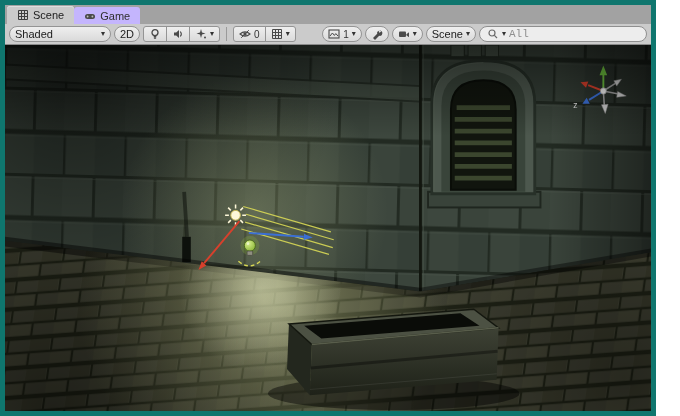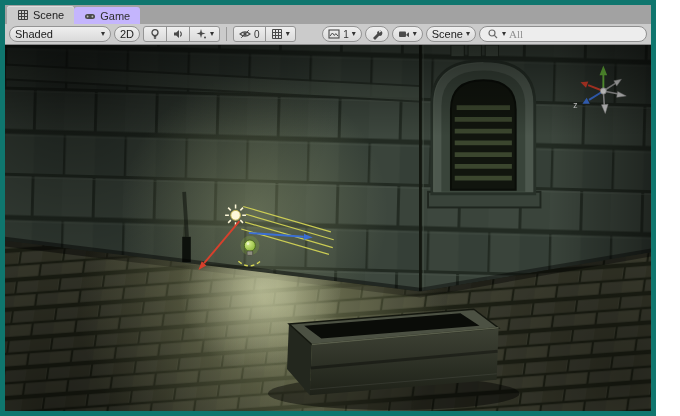--- a/index.html
+++ b/index.html
@@ -20,21 +20,21 @@
   .tb-btn .num{font-size:10px;color:#333}
   .dd-shaded{width:102px;justify-content:space-between}
   .caret{font-size:8px;color:#333;line-height:1}
   .btn-group{display:inline-flex}
   .btn-group .tb-btn{border-radius:0;margin-left:-1px}
   .btn-group .tb-btn:first-child{border-radius:3px 0 0 3px;margin-left:0}
   .btn-group .tb-btn:last-child{border-radius:0 3px 3px 0}
   .sep{width:1px;height:14px;background:#9a9a9a;margin:0 3px}
   .right-cluster{margin-left:auto;display:flex;align-items:center;gap:3px}
   .search{display:flex;align-items:center;gap:3px;height:16px;width:168px;border:1px solid #8f8f8f;border-radius:9px;background:#ededed;padding:0 7px}
-  .search input{flex:1;min-width:0;border:none;outline:none;background:transparent;font-family:Liberation Serif, serif;font-size:11px;color:#222}
+  .search input{flex:1;min-width:0;border:none;outline:none;background:transparent;font-family:Liberation Mono, monospace;font-size:11px;color:#222}
   .search input::placeholder{color:#8f8f8f}
   .icon12{width:12px;height:12px;display:block}
 
   
   .viewport{flex:1;position:relative;background:#1d211b;overflow:hidden}
   .viewport svg{position:absolute;inset:0;width:100%;height:100%}
 </style>
 </head>
 <body>
 

